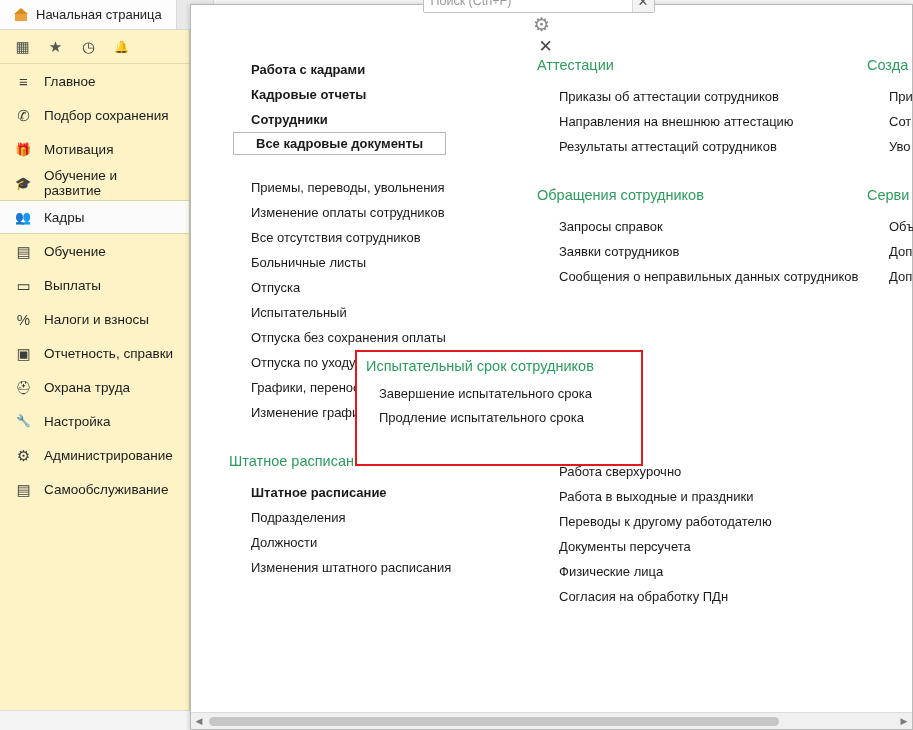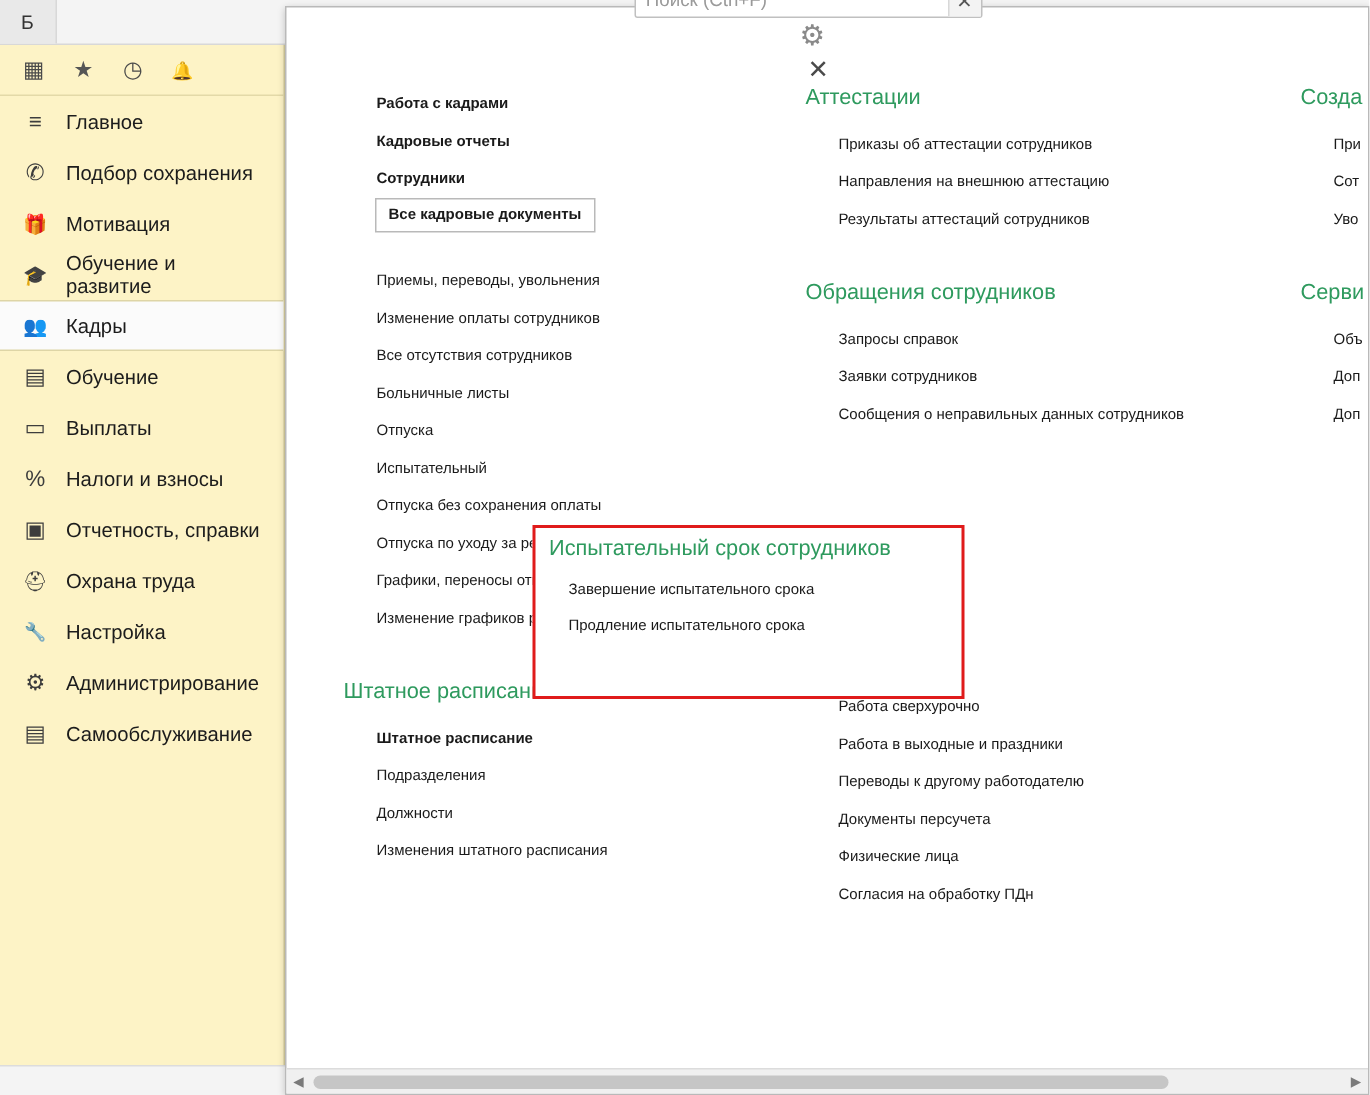--- a/index.html
+++ b/index.html
@@ -201,33 +201,33 @@
   #col2 { left: 315px; width: 345px; margin-left: 31px; }
   #col3 { left: 676px; width: 120px; }
 
   .grp-title {
     color: #2e9a5e;
     font-size: 14.5px;
     margin: 0 0 11px 0;
   }
   .lnk {
     color: #1a1a1a;
-    font-size: 10px;
+    font-size: 13px;
     line-height: 25px;
     white-space: nowrap;
     cursor: default;
   }
   .lnk.bold { font-weight: bold; }
   .lnk.indent { padding-left: 22px; }
   .lnk.sel {
     display: inline-block;
     border: 1px solid #b9b9b9;
-    padding: 0 8px;
+    padding: 0 22px;
     line-height: 21px;
-    margin-left: 21px;
+    margin-left: 4px;
     background: #fff;
   }
   .plain {
     color: #333;
     font-size: 13px;
     line-height: 25px;
   }
   .gap-m { height: 20px; }
   .gap-l { height: 28px; }
 
@@ -277,20 +277,24 @@
     width: 190px; height: 20px;
     background: #f4f4f4;
     border-top: 1px solid #dcdcdc;
     box-sizing: border-box;
   }
 </style>
 </head>
 <body>
 
 <div id="topbar">
+  <div class="tab active">
+    <span class="home-ico"></span>
+    <span>Начальная страница</span>
+  </div>
   <div class="tab other">
     <span>Б</span>
   </div>
 </div>
 
 <div id="sidebar">
 
   <div id="sidebar-tools">
     <span class="tool-ico">▦</span>
     <span class="tool-ico" style="color:#555">★</span>

